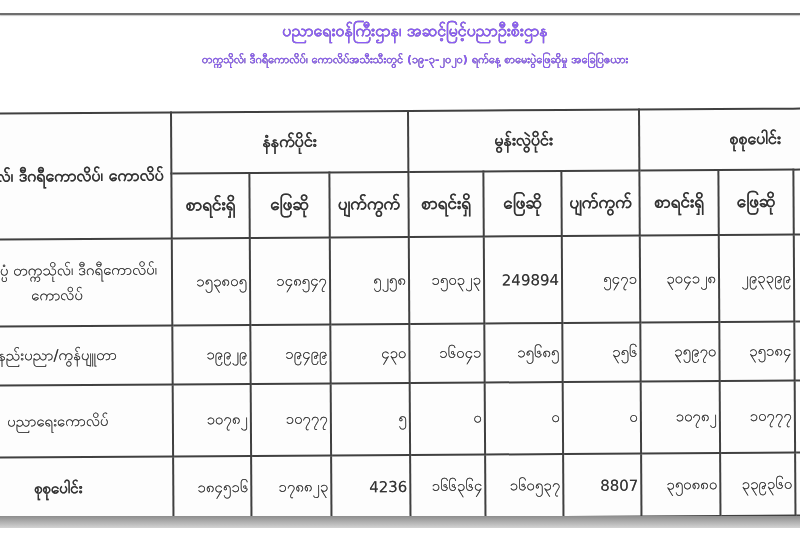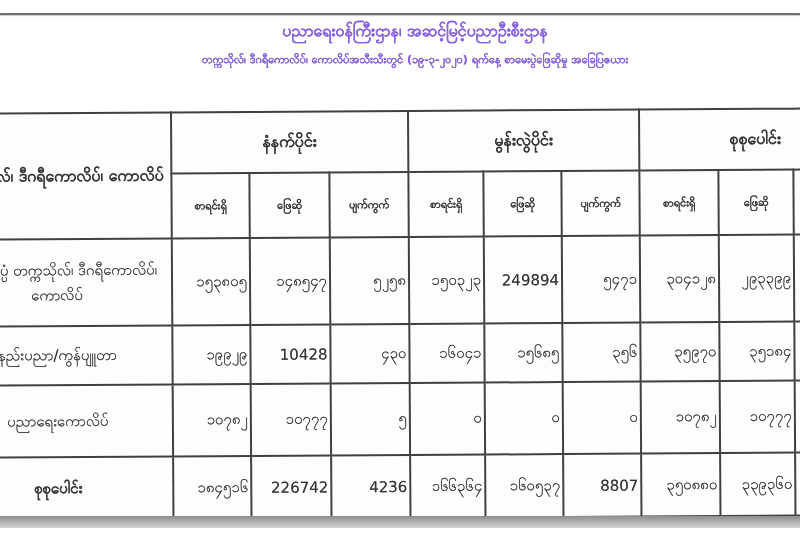--- a/index.html
+++ b/index.html
@@ -44,21 +44,21 @@
   }
   table.exam th, table.exam td {
     border: 2px solid #404040;
     color: #333;
     text-shadow: 0 0 0.6px rgba(45,45,45,0.6);
     overflow: hidden;
     white-space: nowrap;
   }
   table.exam th {
     font-weight: 600;
-    font-size: 11px;
+    font-size: 17px;
     text-align: center;
     white-space: normal;
   }
   tr.h1 th { height: 57px; font-size: 16px; }
   tr.h2 th { height: 61px; }
   th.label-col {
     font-size: 15px;
     line-height: 1.7;
     padding: 0 4px;
     white-space: normal;
@@ -140,21 +140,21 @@
         <td>၁၅၀၃၂၃</td>
         <td>249894</td>
         <td>၅၄၇၁</td>
         <td>၃၀၄၁၂၈</td>
         <td>၂၉၃၃၉၉</td>
         <td class="cut"></td>
       </tr>
       <tr class="r2">
         <td class="label">နည်းပညာ/ကွန်ပျူတာ</td>
         <td>၁၉၉၂၉</td>
-        <td>10428</td>
+        <td>၁၉၄၉၉</td>
         <td>၄၃၀</td>
         <td>၁၆၀၄၁</td>
         <td>၁၅၆၈၅</td>
         <td>၃၅၆</td>
         <td>၃၅၉၇၀</td>
         <td>၃၅၁၈၄</td>
         <td class="cut"></td>
       </tr>
       <tr class="r3">
         <td class="label">ပညာရေးကောလိပ်</td>
@@ -164,21 +164,21 @@
         <td>၀</td>
         <td>၀</td>
         <td>၀</td>
         <td>၁၀၇၈၂</td>
         <td>၁၀၇၇၇</td>
         <td class="cut"></td>
       </tr>
       <tr class="r4">
         <td class="label">စုစုပေါင်း</td>
         <td>၁၈၄၅၁၆</td>
-        <td>226742</td>
+        <td>၁၇၈၈၂၃</td>
         <td>4236</td>
         <td>၁၆၆၃၆၄</td>
         <td>၁၆၀၅၃၇</td>
         <td>8807</td>
         <td>၃၅၀၈၈၀</td>
         <td>၃၃၉၃၆၀</td>
         <td class="cut"></td>
       </tr>
     </tbody>
   </table>

